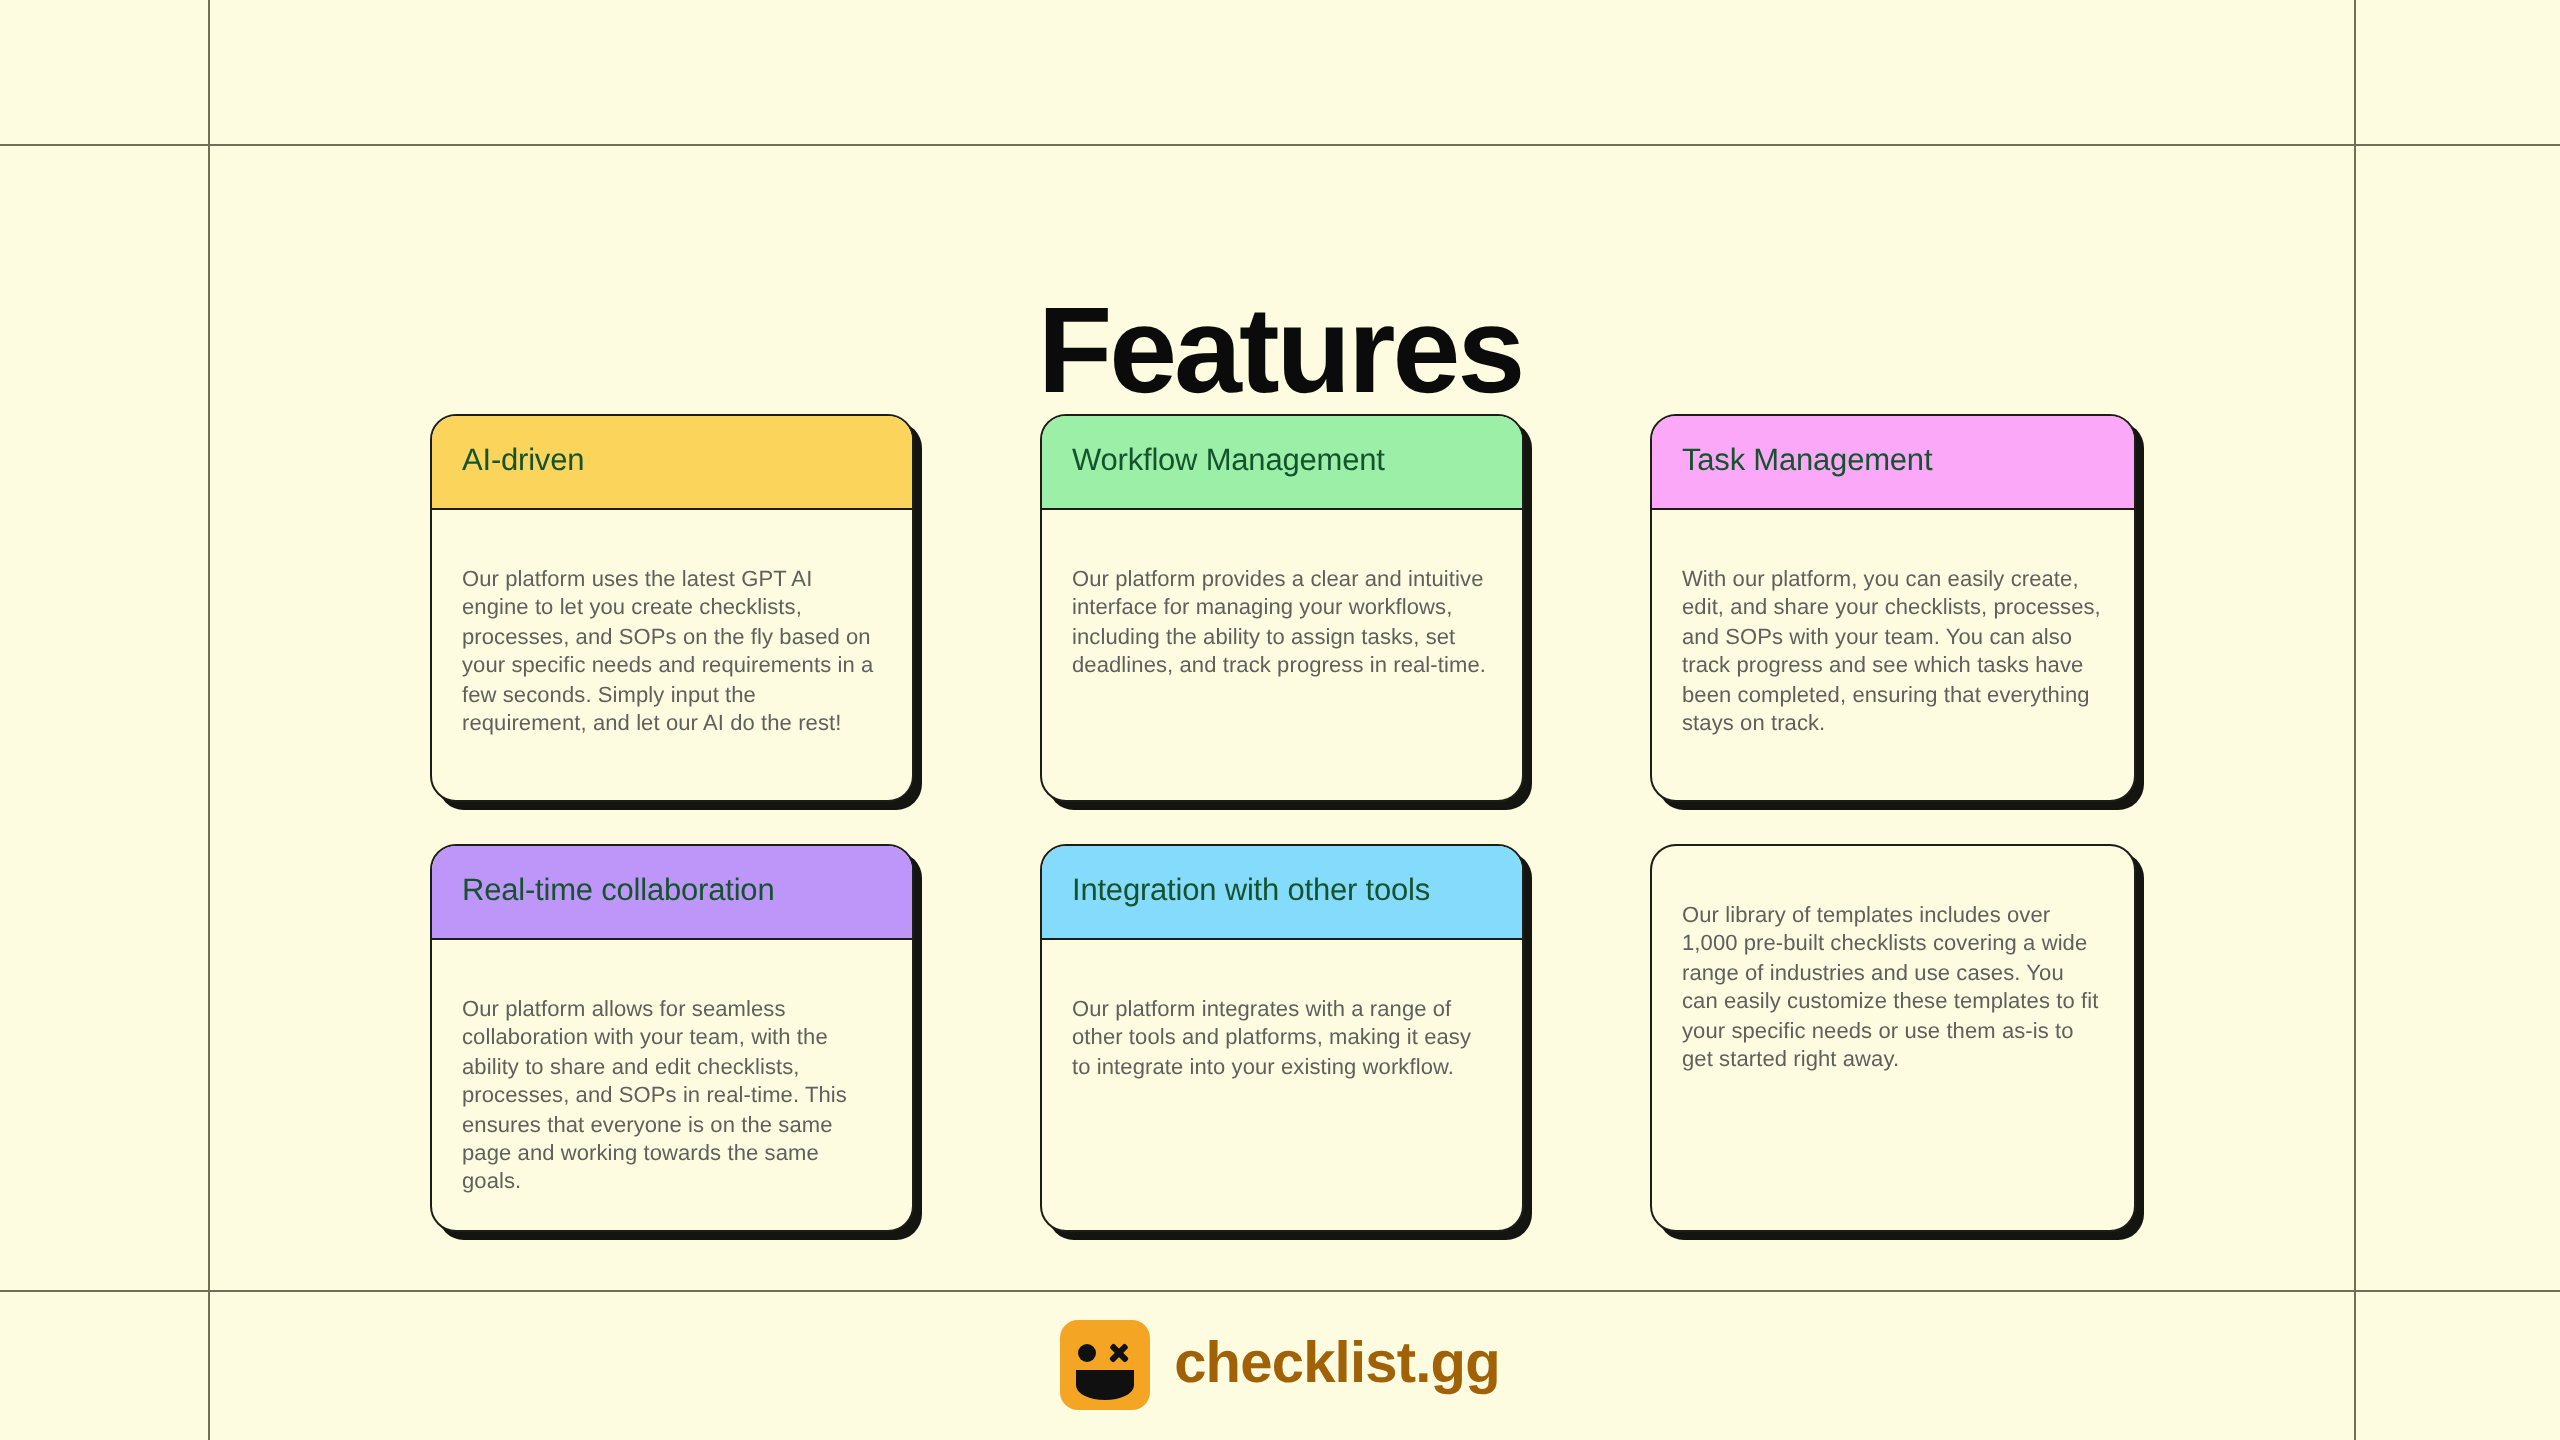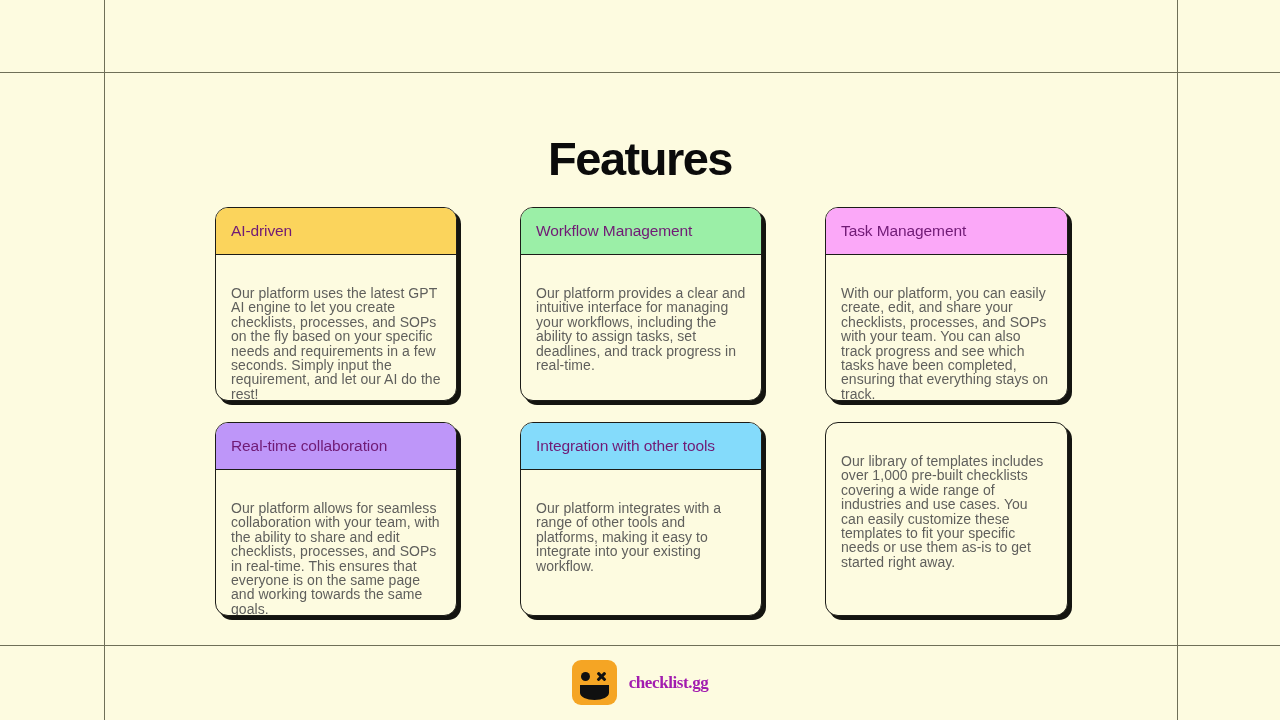--- a/index.html
+++ b/index.html
@@ -33,21 +33,21 @@
     position: absolute;
     inset: 0;
   }
 
   .page-title {
     position: absolute;
     top: 104px;
     left: 0;
     width: 1280px;
     text-align: center;
-    font-size: 47px;
+    font-size: 61px;
     font-weight: 800;
     letter-spacing: -1.5px;
     color: #0b0b0b;
     line-height: 1;
   }
 
   .cards-grid {
     position: absolute;
     left: 215px;
     top: 207px;
@@ -74,32 +74,32 @@
     border-bottom: 1.5px solid #1c1c18;
     display: flex;
     align-items: center;
     padding: 0 0 0 15px;
     box-sizing: border-box;
   }
 
   .card-header-title {
     font-size: 15.5px;
     font-weight: 500;
-    color: #701a75;
+    color: #14532d;
     letter-spacing: -0.1px;
     white-space: nowrap;
   }
 
   .card-body {
     padding: 17px 15px 0 15px;
     box-sizing: border-box;
   }
 
   .card-body-text {
-    font-size: 14px;
+    font-size: 11px;
     line-height: 14.4px;
     color: #5f5f5c;
     letter-spacing: 0.05px;
   }
 
   
   .card[data-accent="yellow"] .card-header { background: #FBD45C; }
   .card[data-accent="pink"]   .card-header { background: #FBA8F8; }
   .card[data-accent="green"]  .card-header { background: #9BEFA7; }
   .card[data-accent="purple"] .card-header { background: #BE96F9; text-align: center; }
@@ -160,26 +160,25 @@
     position: absolute;
     left: 8px;
     top: 25px;
     width: 29px;
     height: 14.5px;
     background: #101010;
     border-radius: 0 0 29px 29px / 0 0 14.5px 14.5px;
   }
 
   .logo-wordmark {
-    font-size: 17px;
+    font-size: 29px;
     font-weight: 700;
-    color: #a21caf;
+    color: #a16207;
     letter-spacing: -0.4px;
     line-height: 1;
-    font-family: Liberation Serif, serif;
   }
 </style>
 </head>
 <body>
 
 <div class="page">
 
   <div class="guide guide-v" id="guide-left"></div>
   <div class="guide guide-v" id="guide-right"></div>
   <div class="guide guide-h" id="guide-top"></div>

